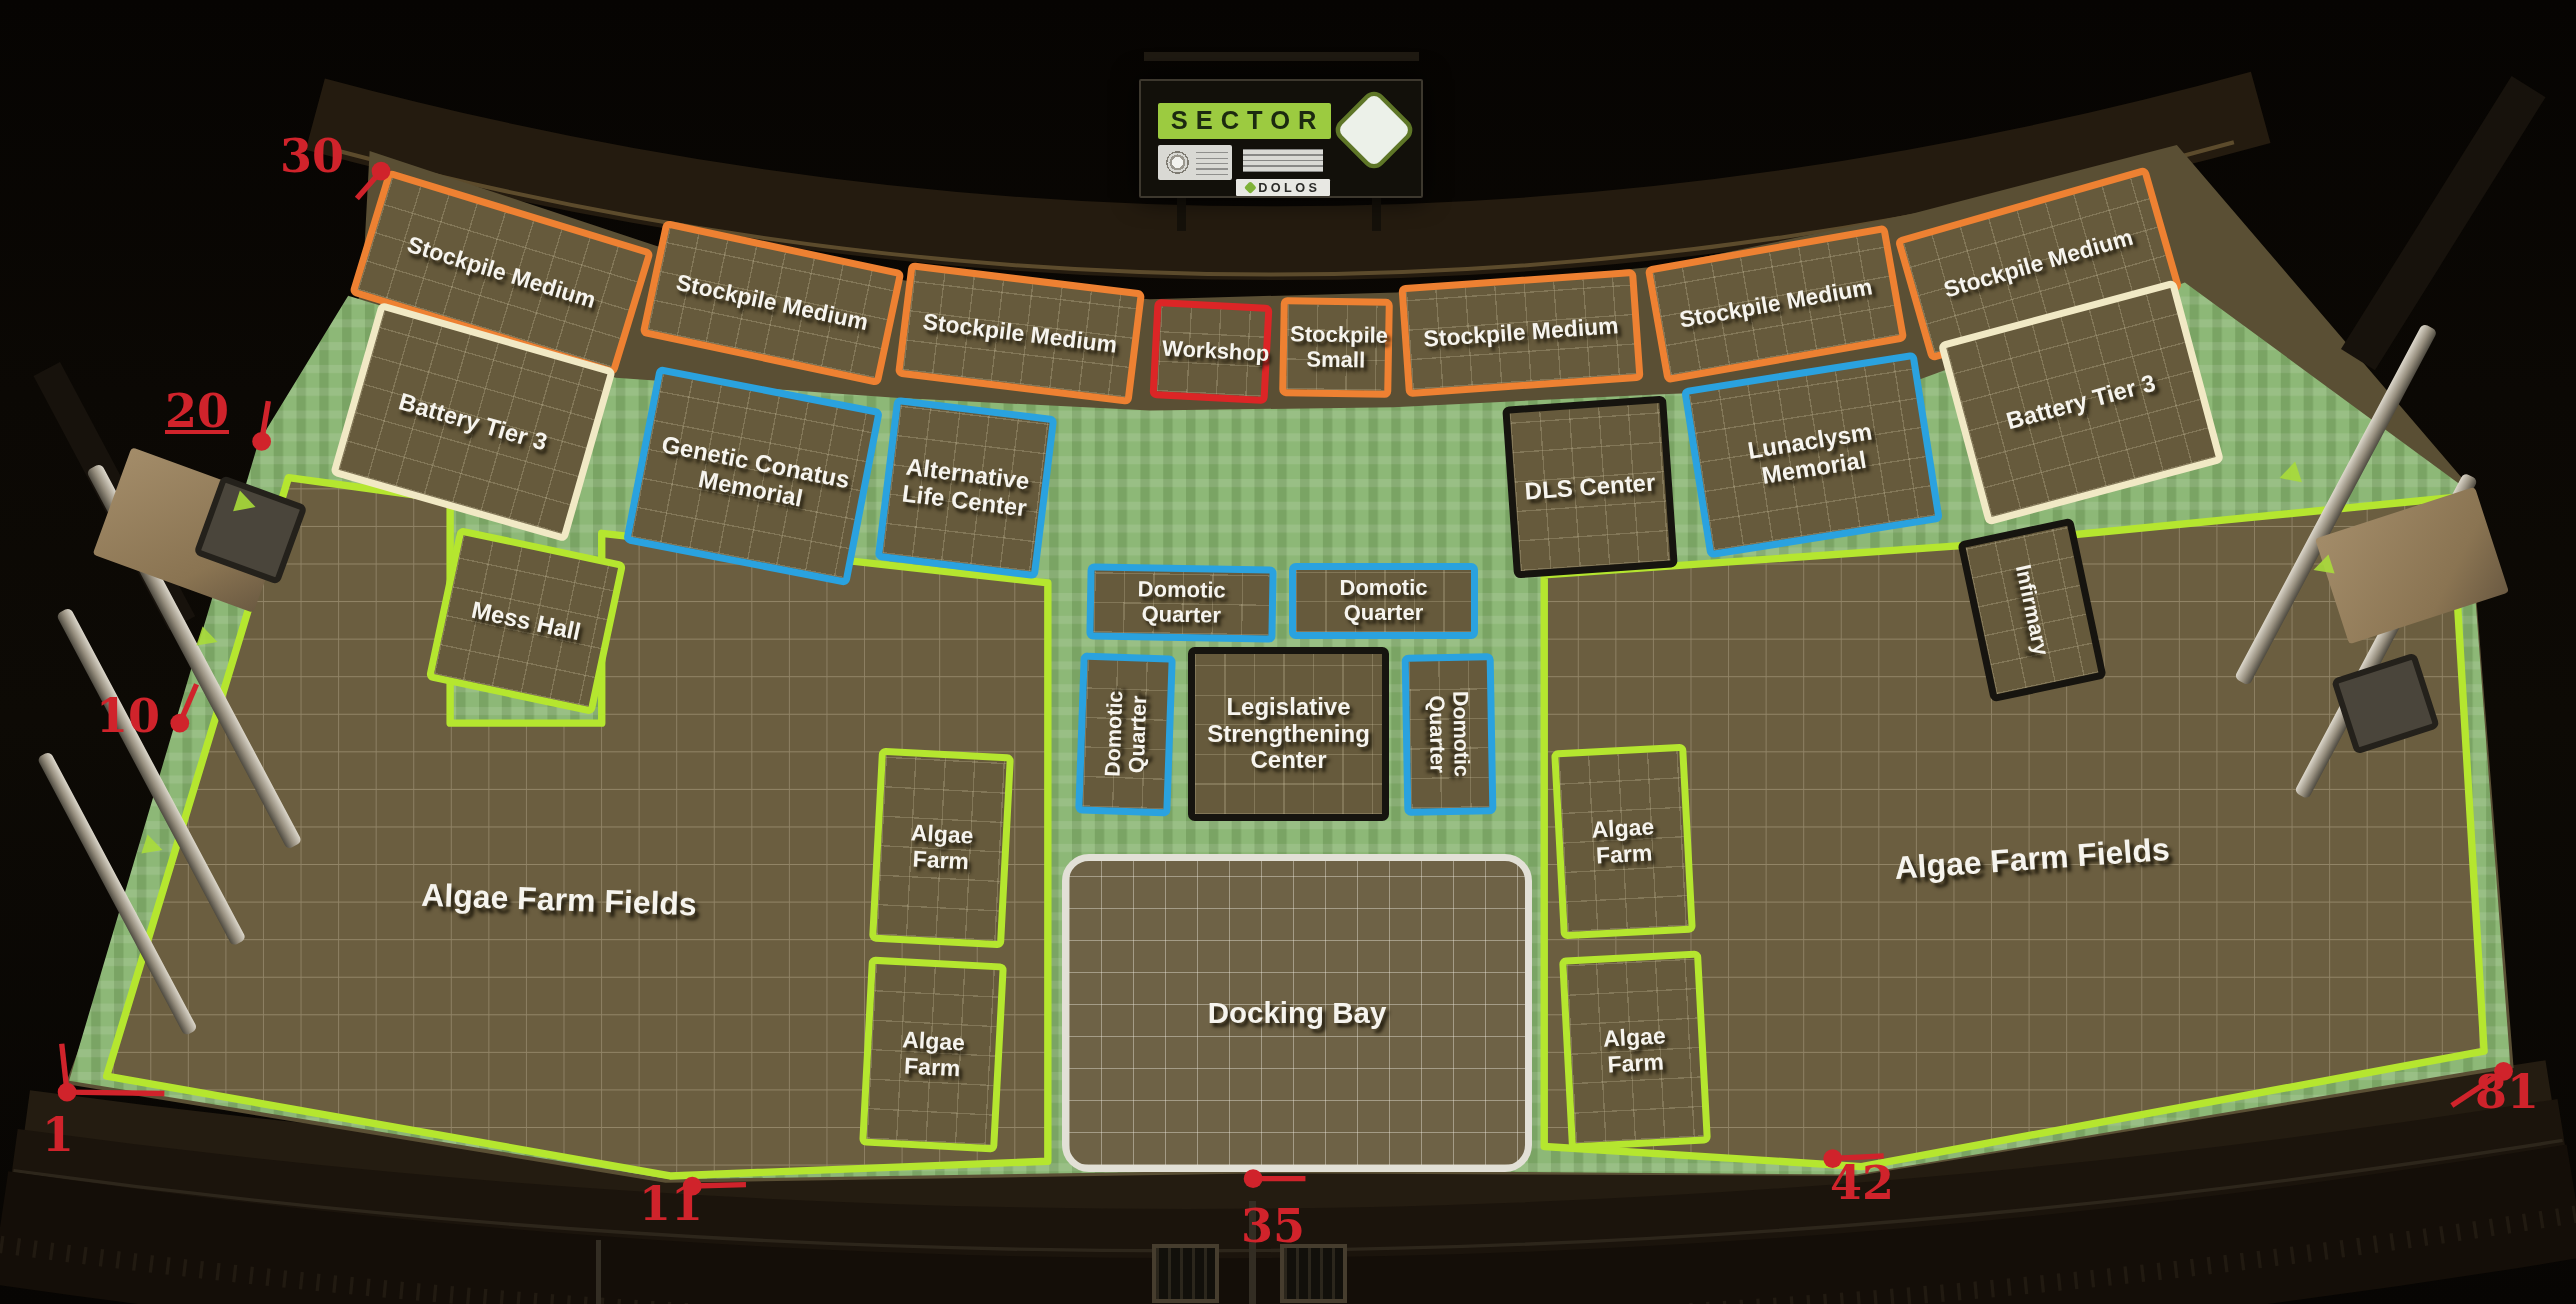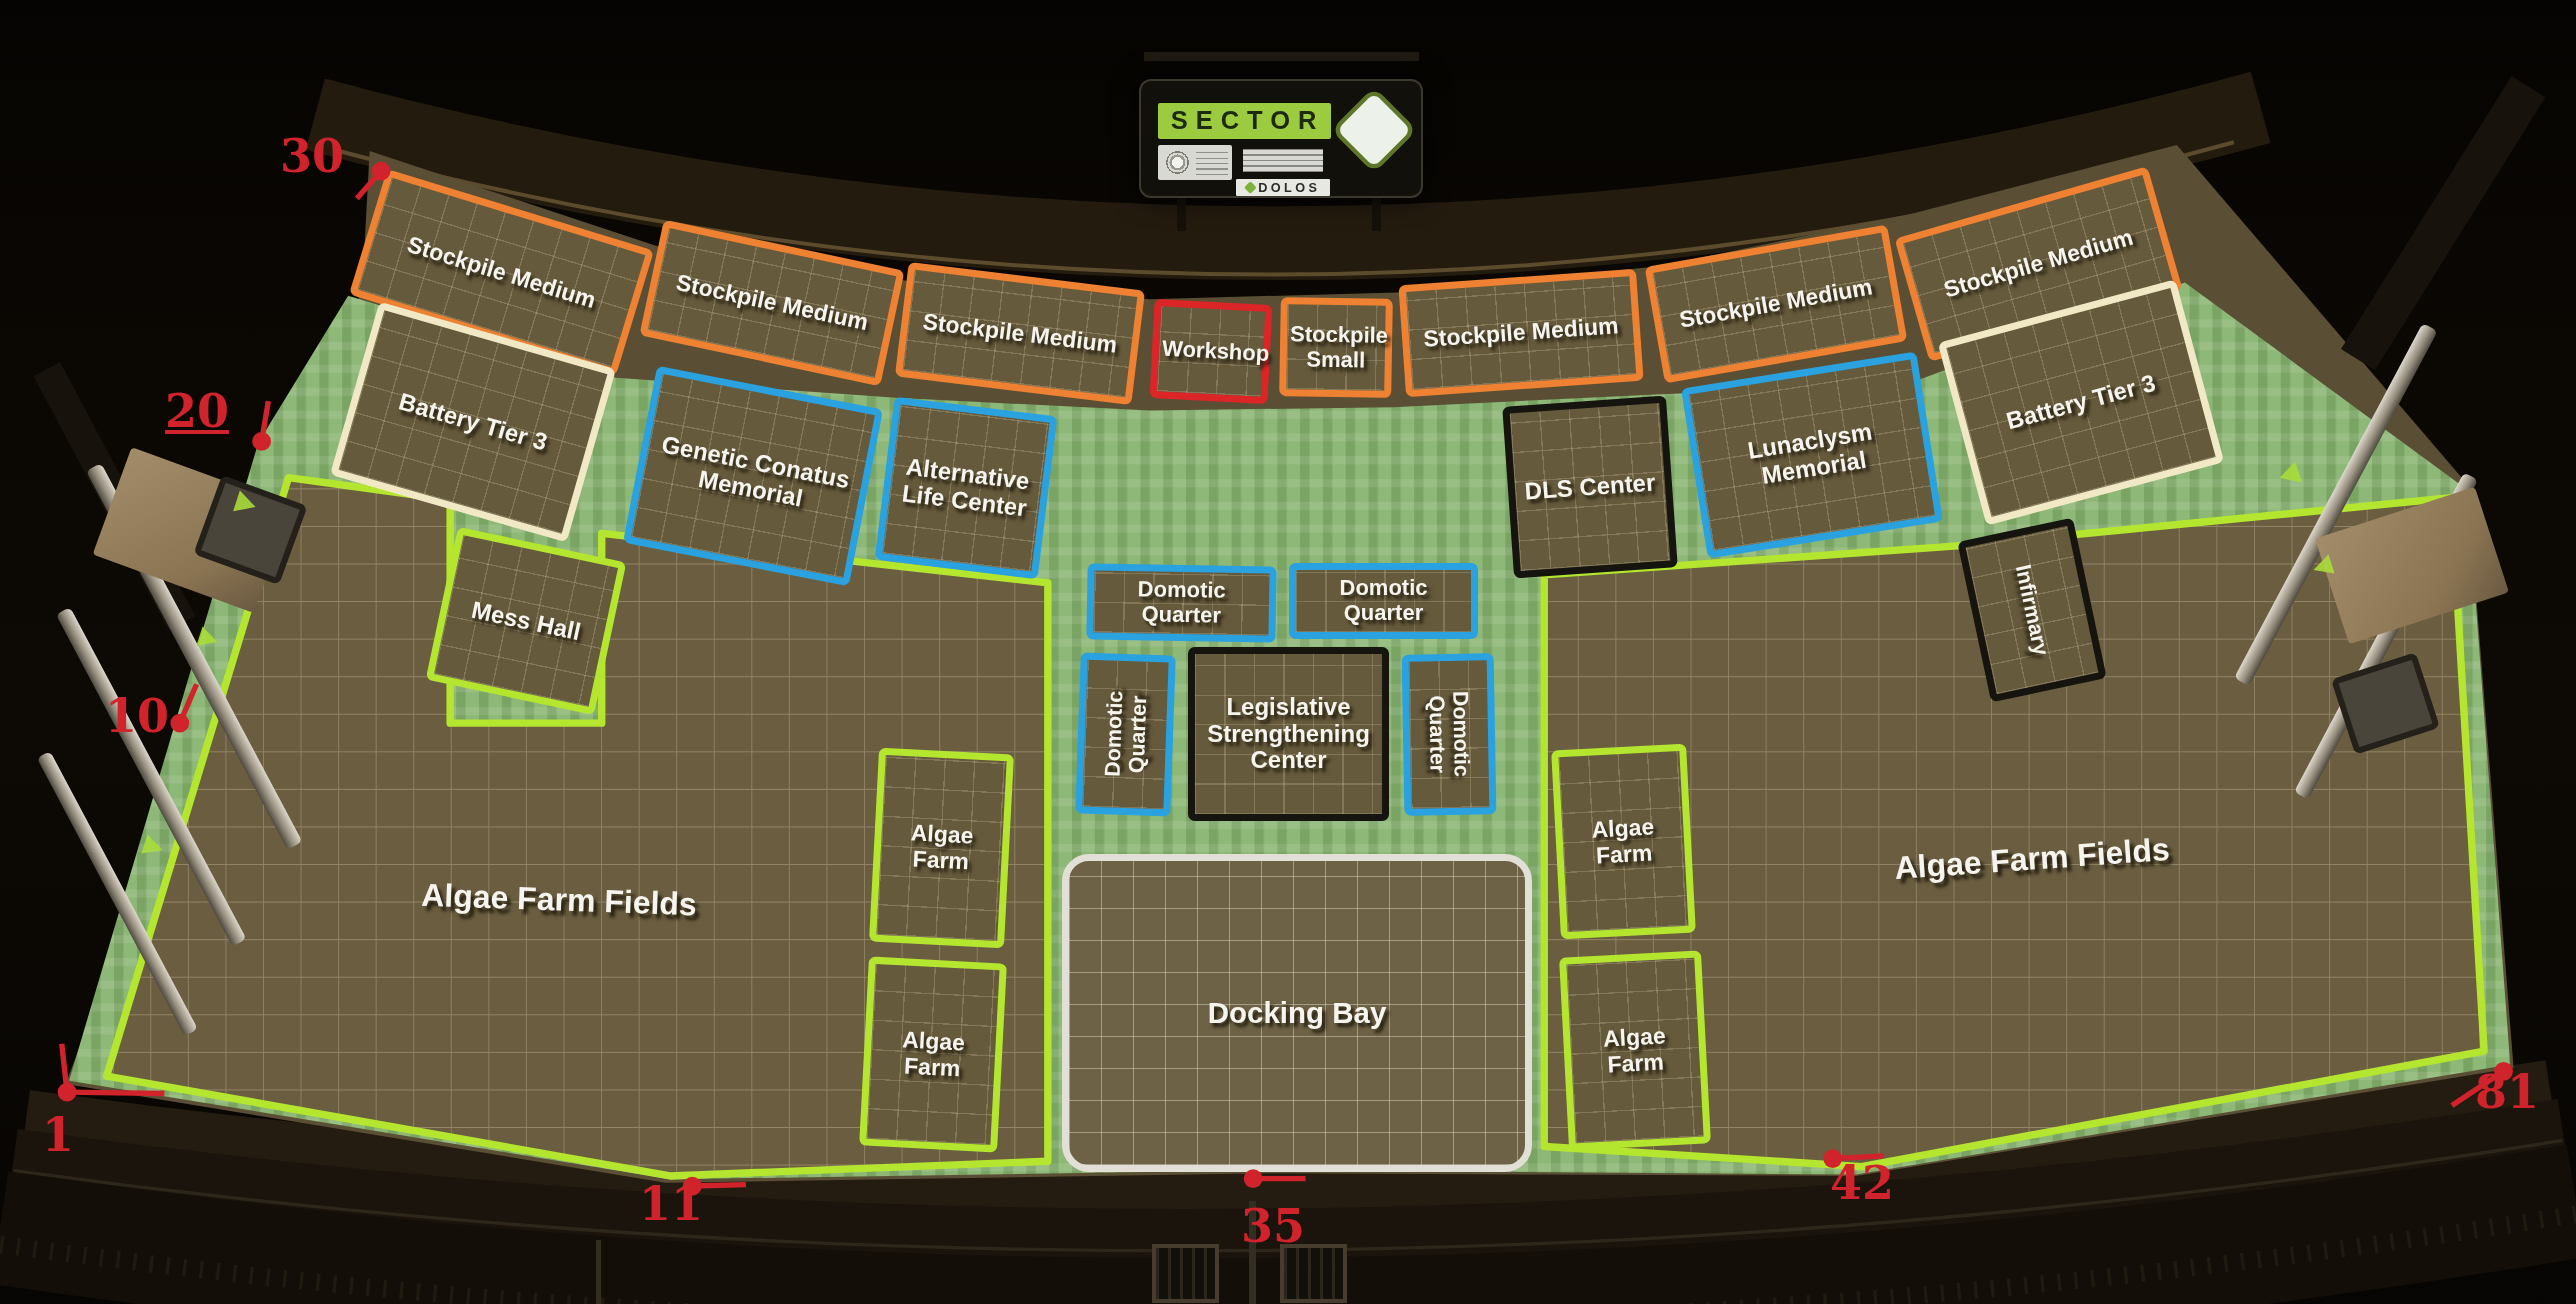--- a/index.html
+++ b/index.html
@@ -28,21 +28,21 @@
         text-shadow:4px 4.7px 3.4px rgba(30,25,12,.92);transform:translate(-50%,-50%);}
 
   
   .marker-num{position:absolute;font-family:"DejaVu Serif","Liberation Serif",serif;
         font-weight:700;font-size:46px;transform:translate(-50%,-50%);line-height:1;}
 
   
   .sign-bar{position:absolute;left:1144px;top:52px;width:275px;height:9.4px;background:#1f1a12;}
   .sign-leg{position:absolute;width:9.4px;height:39px;background:#15110a;top:192px;}
   .sign-frame{position:absolute;left:1139px;top:79px;width:280px;height:115px;
-        background:#12100a;border:2px solid #3d382e;border-radius:12px;box-shadow:0 0 27px rgba(0,0,0,.8);}
+        background:#12100a;border:2px solid #3d382e;border-radius:2px;box-shadow:0 0 27px rgba(0,0,0,.8);}
   .sign-banner{position:absolute;left:17.4px;top:21.5px;width:173px;height:36px;background:#9ccb40;
         display:flex;align-items:center;justify-content:center;border-radius:2px;}
   .sign-banner span{color:#1c2a10;font-weight:700;font-size:25.5px;letter-spacing:8px;padding-left:5.4px;}
   .sign-diamond{position:absolute;left:201px;top:17.4px;width:64px;height:64px;background:#ecf1e9;
         border-radius:9.4px;transform:rotate(45deg) scale(.82);box-shadow:0 0 0 5.4px rgba(156,203,64,.55);}
   .sign-card{position:absolute;background:#d9d9d4;border-radius:2px;}
   .sign-card.c1{left:17.4px;top:64px;width:74px;height:35px;}
   .sign-card.c2{left:95px;top:64px;width:94px;height:31px;
         background-image:repeating-linear-gradient(0deg,transparent 0 4px,rgba(70,70,70,.55) 4px 5.4px);
         background-clip:content-box;padding:4px 6.7px;box-sizing:border-box;}
@@ -246,21 +246,21 @@
       <line x1="1868" y1="1757" x2="1946" y2="1757" stroke="#d0232b" stroke-width="8"></line>
       <circle cx="1868" cy="1757" r="14" fill="#d0232b"></circle>
       <line x1="2732" y1="1727" x2="2808" y2="1723" stroke="#d0232b" stroke-width="8"></line>
       <circle cx="2732" cy="1727" r="14" fill="#d0232b"></circle>
       <line x1="3732" y1="1597" x2="3655" y2="1648" stroke="#d0232b" stroke-width="8"></line>
       <circle cx="3732" cy="1597" r="14" fill="#d0232b"></circle>
     </svg>
   <div class="layer" id="markers-layer" style="pointer-events:none;">
       <div class="marker-num" style="left: 312px; top: 156px; color: rgb(208, 35, 43);">30</div>
       <div class="marker-num" style="left: 197px; top: 411px; color: rgb(208, 35, 43); text-decoration: underline;">20</div>
-      <div class="marker-num" style="left: 137px; top: 716px; color: rgb(208, 35, 43);">10</div>
+      <div class="marker-num" style="left: 128px; top: 716px; color: rgb(208, 35, 43);">10</div>
       <div class="marker-num" style="left: 58px; top: 1135px; color: rgb(208, 35, 43);">1</div>
       <div class="marker-num" style="left: 671px; top: 1204px; color: rgb(208, 35, 43);">11</div>
       <div class="marker-num" style="left: 1273px; top: 1226px; color: rgb(208, 35, 43);">35</div>
       <div class="marker-num" style="left: 1862px; top: 1183px; color: rgb(208, 35, 43);">42</div>
       <div class="marker-num" style="left: 2507px; top: 1092px; color: rgb(208, 35, 43);">81</div>
     </div>
 
 </div>
 
 

